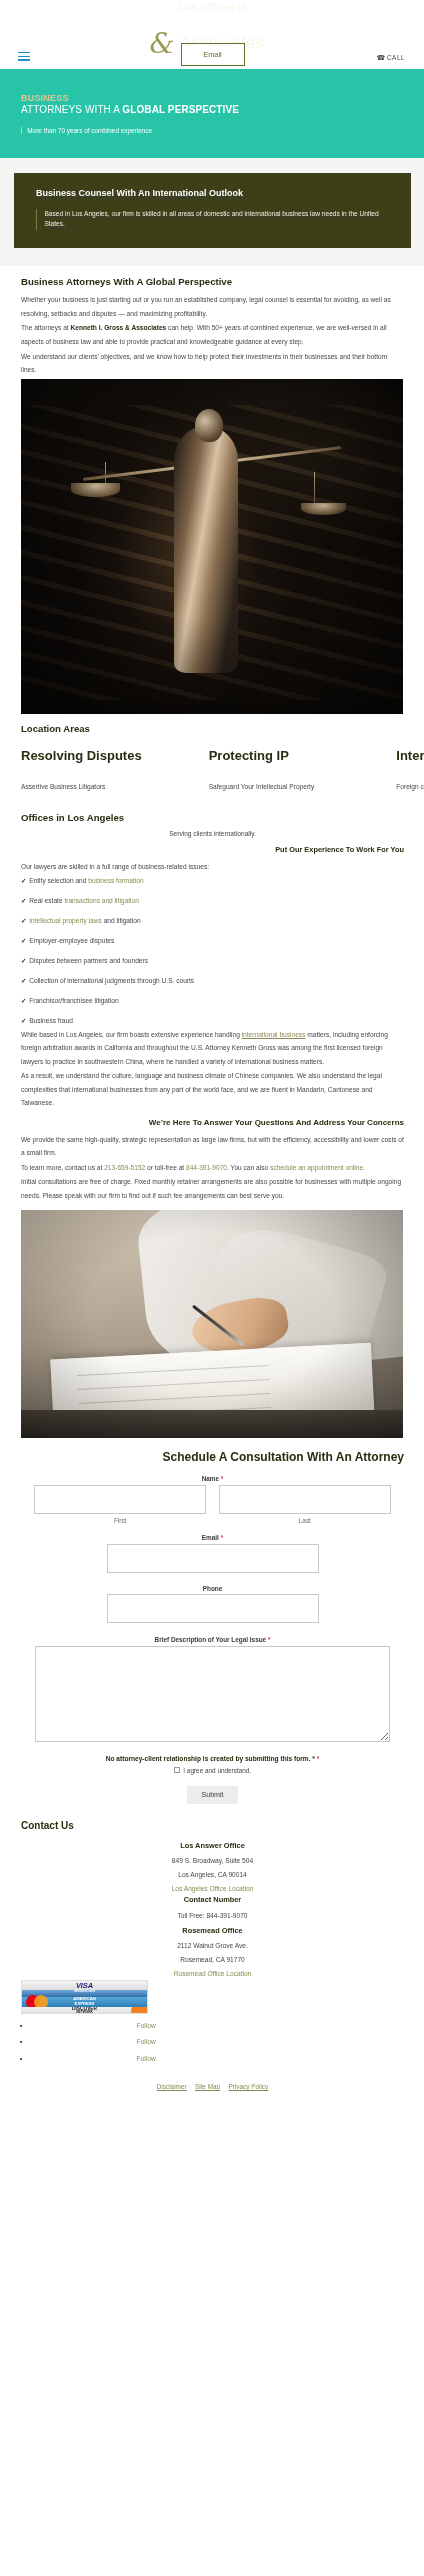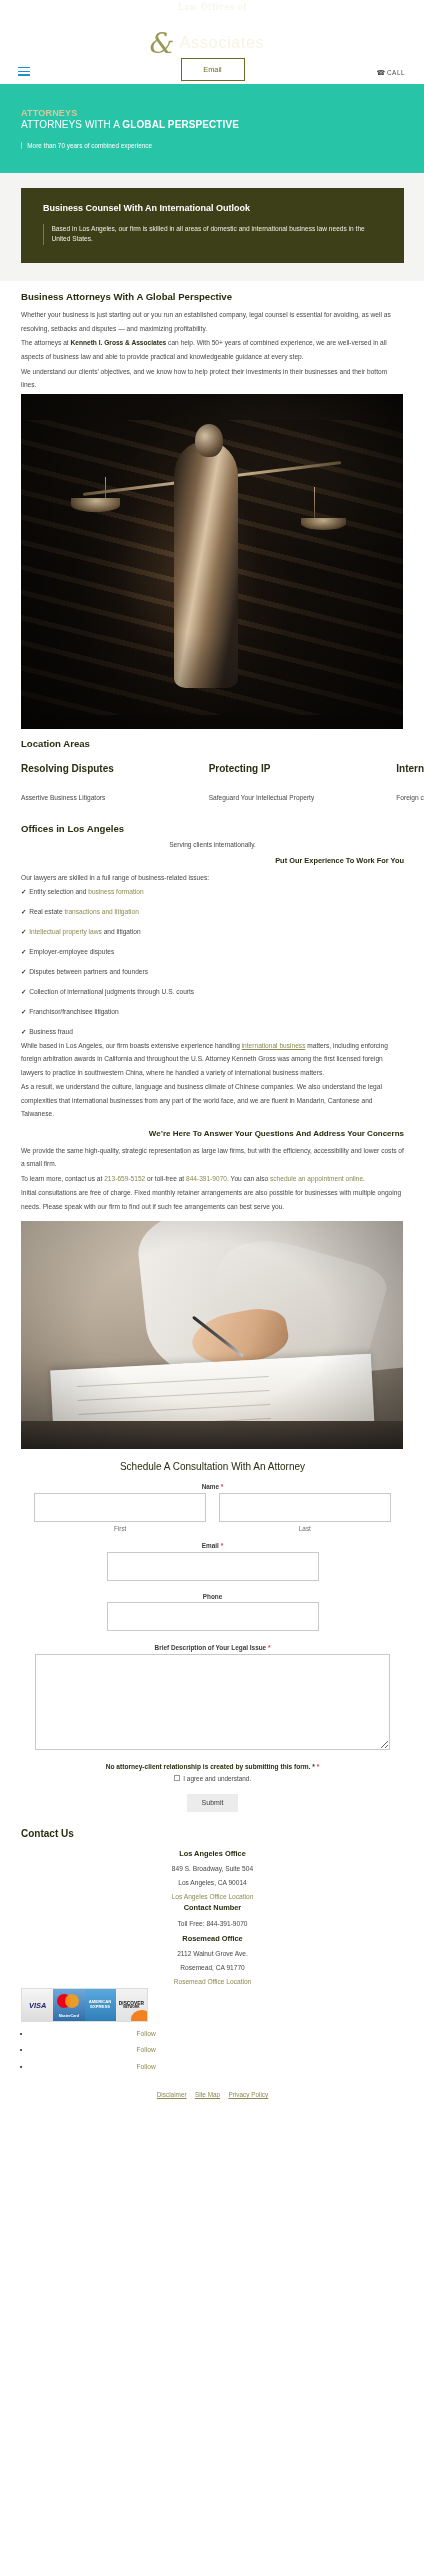--- a/index.html
+++ b/index.html
@@ -8,21 +8,21 @@
     width:425px;
     font-family:"Liberation Sans", sans-serif;
     background:#ffffff;
     color:#3a3a3a;
     font-size:7px;
   }
 
   
   .site-header{
     position:relative;
-    height:84px;
+    height:69px;
     background:#fff;
     overflow:hidden;
   }
   .logo-block{
     position:absolute;
     left:0; right:0; top:0;
     height:50px;
     text-align:center;
     pointer-events:none;
   }
@@ -129,23 +129,24 @@
     margin-top:11.7px;
     border-left:1.1px solid #d9c89a;
     padding-left:5.3px;
     color:#ffffff;
     font-size:6.4px;
   }
 
   
   .olive-wrap{ background:#f4f4f2; padding:15px 0 18px 0; }
   .olive-card{
-    margin:0 21px;
+    margin:0 14px;
     background:#3c3f18;
     padding:14px 22px 18px 22px;
+    text-decoration:underline;
   }
   .olive-card h2{
     color:#ffffff;
     font-size:9px;
     line-height:1.5;
     font-weight:bold;
     margin:0 0 8.5px 0;
     font-family:"Liberation Sans", sans-serif;
   }
   .olive-quote{
@@ -257,21 +258,21 @@
     margin-top:5.3px;
     overflow:hidden;
     width:404px;
   }
   .pa-table{
     width:563px;
     border-collapse:collapse;
   }
   .pa-table th{
     text-align:left;
-    font-size:10px;
+    font-size:13px;
     font-weight:bold;
     color:#2a2d10;
     padding:7.4px 0 18px 0;
     width:187px;
     vertical-align:top;
   }
   .pa-table td{
     text-align:left;
     font-size:6.6px;
     color:#46474a;
@@ -362,23 +363,23 @@
     position:absolute; left:0; bottom:0; width:100%; height:12%;
     background:linear-gradient(180deg,#4b443a,#2e2924);
   }
   .signing .vig{
     position:absolute; inset:0;
     background:radial-gradient(ellipse at 50% 45%, rgba(0,0,0,0) 45%, rgba(0,0,0,.30) 100%);
   }
 
   
   .form-title{
-    text-align:center;
-    font-size:10px;
-    font-weight:normal;
+    text-align:right;
+    font-size:12px;
+    font-weight:bold;
     color:#2a2d10;
     margin:12.7px 0 10.6px 0;
   }
   .field-label{
     text-align:center;
     font-size:6.4px;
     font-weight:bold;
     color:#3a3a3a;
     margin-bottom:2.7px;
   }
@@ -481,20 +482,21 @@
     display:block;
     margin-bottom:3.2px;
   }
   .cards{
     display:flex;
     width:127px;
     height:34px;
     margin-top:2.1px;
     background:#111;
     border:0.5px solid #ddd;
+    flex-direction:column;
   }
   .card{ flex:1; display:flex; align-items:center; justify-content:center; font-size:4.8px; font-weight:bold; }
   .c-visa{ background:linear-gradient(#f6f6f6,#dcdcdc); color:#1a1f71; font-style:italic; font-size:7.4px; }
   .c-mc{ background:linear-gradient(#6fa8dc,#2f6fa8); position:relative; }
   .c-mc .circ{ position:absolute; top:4.8px; width:14px;height:14px;border-radius:50%; }
   .c-mc .c1{ left:4.2px; background:#eb001b; }
   .c-mc .c2{ left:11.7px; background:#f79e1b; opacity:.9; }
   .c-mc .mcw{ position:absolute; bottom:3.7px; left:0; right:0; text-align:center; color:#fff; font-size:3.7px; }
   .c-amex{ background:linear-gradient(#5aa9dd,#2e7fb8); color:#fff; flex-direction:column; line-height:1.15; font-size:4.2px; }
   .c-disc{ background:linear-gradient(#f2f2f2,#e2e2e2); color:#111; flex-direction:column; line-height:1.1; position:relative; overflow:hidden; }
@@ -534,21 +536,21 @@
     </div>
     <div class="email-btn">Email</div>
     <div class="call-wrap">
       <span class="phone-glyph">☎</span>
       <span>CALL</span>
     </div>
   </div>
 </div>
 
 <div class="hero">
-  <div class="hero-kicker">ATTORNEYS</div>
+  <div class="hero-kicker">BUSINESS</div>
   <div class="hero-title"><span>ATTORNEYS WITH A </span><b>GLOBAL PERSPECTIVE</b></div>
   <div class="hero-sub">More than 70 years of combined experience</div>
 </div>
 
 <div class="olive-wrap">
   <div class="olive-card">
     <h2>Business Counsel With An International Outlook</h2>
     <div class="olive-quote">Based in Los Angeles, our firm is skilled in all areas of domestic and international business law needs in the United States.</div>
   </div>
 </div>
@@ -669,21 +671,21 @@
   </div>
 
   <div class="submit-wrap">
     <button class="submit-btn">Submit</button>
   </div>
 </div>
 
 <div class="footer">
   <div class="contact-us-h">Contact Us</div>
 
-  <div class="office-h">Los Angeles Office</div>
+  <div class="office-h">Los Answer Office</div>
   <div class="office-line">849 S. Broadway, Suite 504</div>
   <div class="office-line">Los Angeles, CA 90014</div>
   <a class="office-link" href="#">Los Angeles Office Location</a>
 
   <div class="office-h">Contact Number</div>
   <div class="office-line">Toll Free: 844-391-9070</div>
 
   <div class="office-h">Rosemead Office</div>
   <div class="office-line">2112 Walnut Grove Ave.</div>
   <div class="office-line">Rosemead, CA 91770</div>

